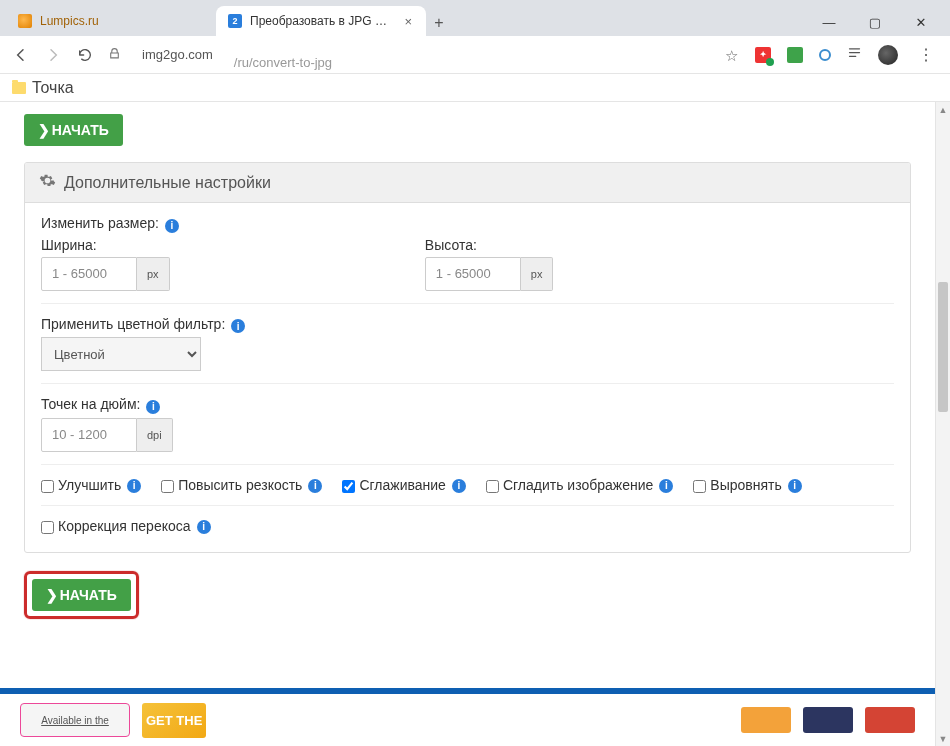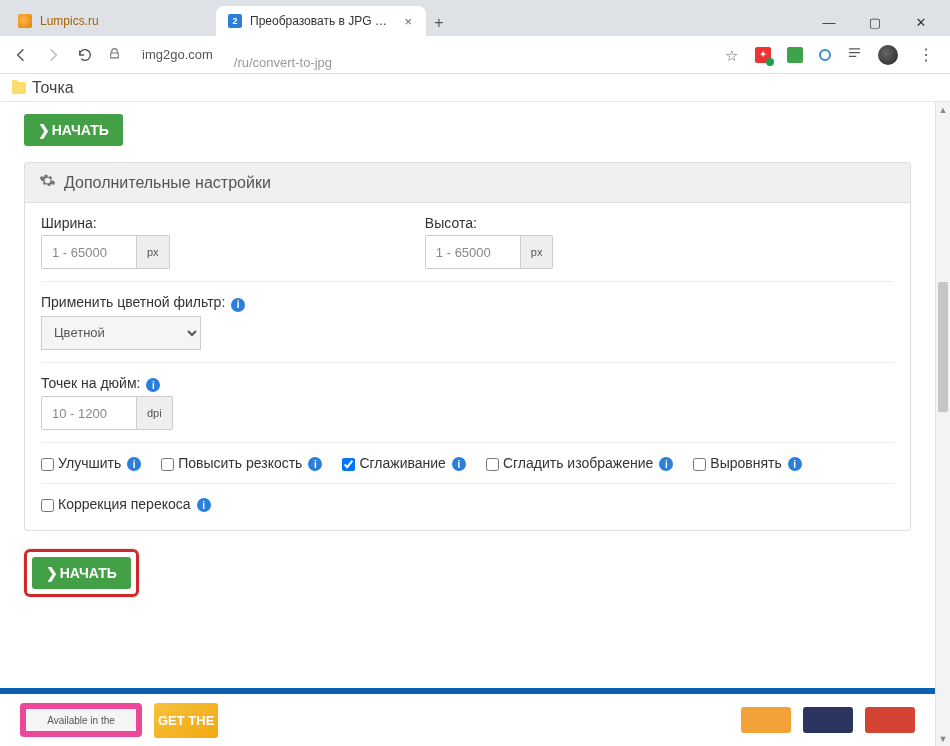--- a/index.html
+++ b/index.html
@@ -68,21 +68,21 @@
   .unit { height: 34px; border: 1px solid #ccc; border-left: none; border-radius: 0 2px 2px 0; background: #eee; color: #555; padding: 0 10px; display: flex; align-items: center; font-size: 11px; }
   .hr { border: none; border-top: 1px solid #eee; margin: 12px 0; }
 
   .select { width: 160px; height: 34px; border: 1px solid #ccc; background: #f5f5f5; font-size: 13px; color: #555; padding: 0 8px; -webkit-appearance: menulist; appearance: menulist; cursor:pointer;}
 
   .check-row { display: flex; flex-wrap: wrap; gap: 18px 20px; font-size: 14px; color: #333; margin: 4px 0 12px 0; }
   .check-item { display: inline-flex; align-items: flex-end; gap: 4px; }
   .check-item input { width: 13px; height: 13px; cursor:pointer;}
 
   .bottom-band { position: absolute; left: 0; right: 15px; bottom: 0; height: 58px; border-top: 6px solid #0e5fb2; background: #fff; display:flex; align-items:center; gap:12px; padding:0 20px;}
-  .store-badge { width: 122px; height: 34px; background: #f5f5f5; border: 6px solid #ec4899; border-radius: 4px; display:flex; align-items:center; justify-content:center; font-size:10px; color:#555; overflow:hidden;}
+  .store-badge { width: 110px; height: 34px; background: #f5f5f5; border: 1px solid #ec4899; border-radius: 4px; display:flex; align-items:center; justify-content:center; font-size:10px; color:#555; overflow:hidden;text-decoration:underline;}
   .get-btn { background:#ffb000; background:linear-gradient(145deg,#f5c23a,#f2a814); color:#fff; font-weight:700; padding:10px 4px; border-radius:3px; font-size:13px;}
   .footer-logos{ margin-left:auto; display:flex; gap:12px;}
   .flogo{width:50px;height:26px;border-radius:3px;}
   .flogo.orange{background:#f3a23a;}
   .flogo.navy{background:#2c3560;}
   .flogo.red{background:#d44434;}
 
   .gear-icon svg { width: 17px; height: 17px; fill: #777; }
 </style>
 </head>
@@ -169,20 +169,24 @@
       <div class="panel-header">
         <span class="gear-icon">
           <svg viewBox="0 0 24 24">
               <path d="M12 8a4 4 0 1 0 0 8 4 4 0 0 0 0-8zm9 4a7 7 0 0 1-.1 1.2l2 1.6-2 3.4-2.4-1a7 7 0 0 1-2 .1l-.4 2.6h-4l-.4-2.6a7 7 0 0 1-2-.1l-2.4 1-2-3.4 2-1.6A7 7 0 0 1 3 12a7 7 0 0 1 .1-1.2l-2-1.6 2-3.4 2.4 1a7 7 0 0 1 2-.1L8 4h4l.4 2.6a7 7 0 0 1 2 .1l2.4-1 2 3.4-2 1.6c.1.4.2.8.2 1.3z"></path>
             </svg>
         </span>
         <span>Дополнительные настройки</span>
       </div>
       <div class="panel-body">
 
+        <div class="section-label">
+          <span>Изменить размер:</span>
+          <span class="info-i">i</span>
+        </div>
 
         <div class="row">
           <div class="col">
             <div class="field-label">Ширина:</div>
             <div class="input-group">
               <input class="text-input" type="text" placeholder="1 - 65000" style="">
               <span class="unit">px</span>
             </div>
           </div>
           <div class="col">

